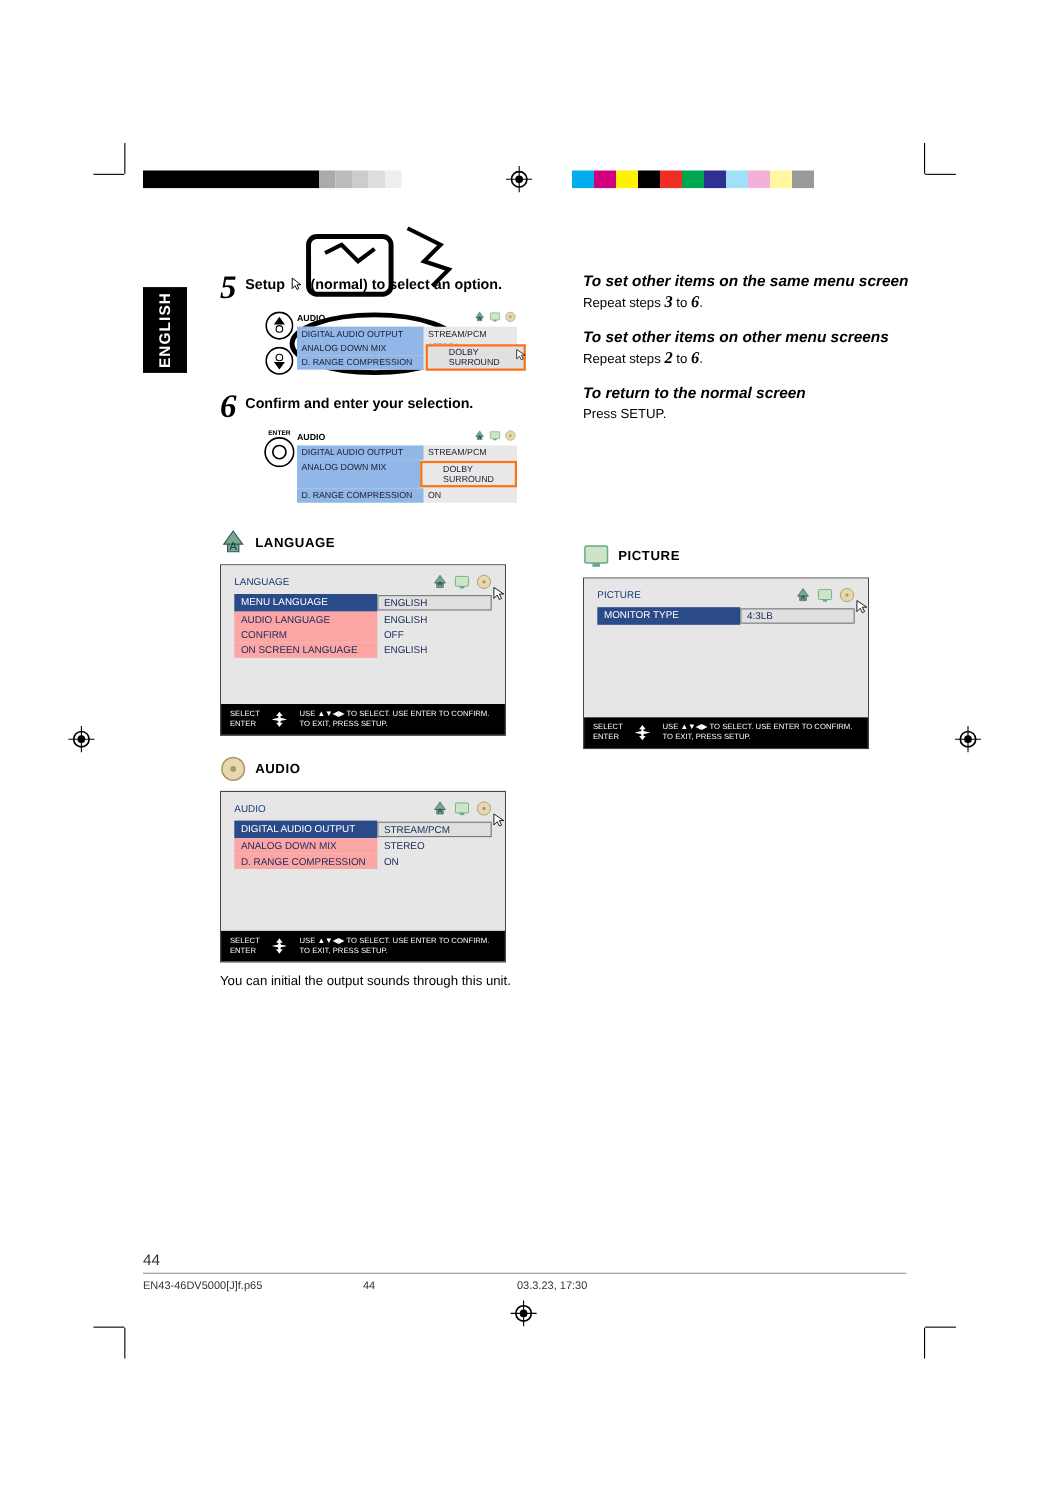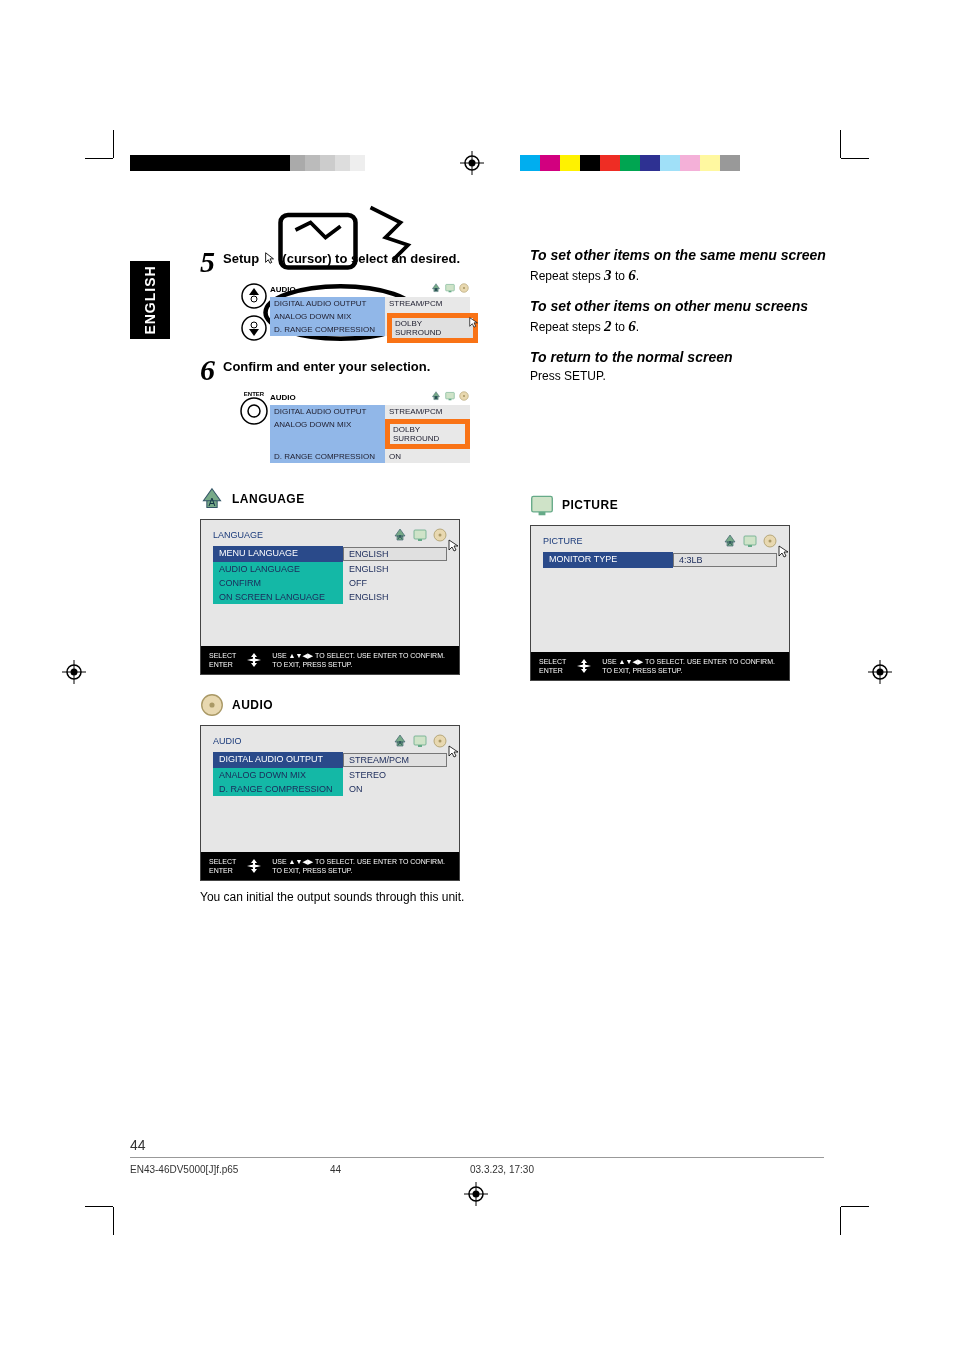--- a/index.html
+++ b/index.html
@@ -54,21 +54,21 @@
   .remote-n-menu { display:flex; align-items:flex-start; margin-top:4px; margin-left: 38px; }
   .remote-btns { width: 32px; display:flex; flex-direction:column; gap:6px; align-items:center; }
   .remote-btns svg { width:26px; height:26px; }
 
   .menu-mini { width: 200px; font-size: 8px; }
   .menu-mini .mini-title { font-weight: bold; font-size: 8px; margin-bottom:2px; display:flex; justify-content:space-between; align-items:center;}
   .menu-mini .mini-tabs svg { height:10px; }
   .menu-mini .mini-row { display:flex; }
   .menu-mini .mini-key { background:#91b7e8; color:#223; width:115px; padding:2px 4px; }
   .menu-mini .mini-val { flex:1; padding:2px 4px; color:#223; }
-  .menu-mini .mini-val.boxed { border:5px solid #f97316; padding:1px 3px; margin:1px 0;}
+  .menu-mini .mini-val.boxed { border:2px solid #f97316; padding:1px 19px; margin:1px 0;}
   .menu-mini .mini-rows { background:#e8e8e8; }
 
   .enter-btn { display:flex; flex-direction:column; align-items:center; width:32px;}
   .enter-btn .lbl { font-size:6px; font-weight:bold;}
   .enter-btn svg { width:28px; height:28px;}
 
   
   .section { margin-top: 24px; }
   .section-head { display:flex; align-items:center; gap:8px; margin-bottom: 8px; }
   .section-head svg { width:24px; height:24px; }
@@ -76,21 +76,21 @@
 
   
   .osd { border:1px solid #444; background:#fff; width: 260px; font-size: 9px; margin-top:6px; }
   .osd .osd-body { background:#e6e6e6; padding: 8px 12px 14px 12px; position:relative;}
   .osd .osd-title-row { display:flex; justify-content:space-between; align-items:center; margin-bottom:4px;}
   .osd .osd-title { color:#1a3a7a; font-weight:normal; font-size:9px;}
   .osd .osd-tabs { display:flex; gap:6px; align-items:center;}
   .osd .osd-tabs svg { width:14px; height:14px;}
   .osd .osd-row { display:flex; }
   .osd .osd-key { background:#2a4a8a; color:#fff; width:130px; padding:2px 6px; }
-  .osd .osd-key.light { background:#14b8a6; color:#1a2a5a;}
+  .osd .osd-key.light { background:#fca5a5; color:#1a2a5a;}
   .osd .osd-val { flex:1; padding:2px 6px; color:#1a2a5a; position:relative;}
   .osd .osd-val.boxed { border:1px solid #777; margin:1px 0; padding:1px 5px; background:#e0e0e0;}
   .osd .cursor-ptr { position:absolute; right:-2px; top:18px; }
   .osd .osd-footer { background:#000; color:#fff; display:flex; align-items:center; padding:4px 8px; font-size:7px; gap:8px;}
   .osd .osd-footer .ftxt { line-height:9px; }
   .osd .osd-footer .flabels { display:flex; flex-direction:column; font-size:7px; line-height:9px;}
   .osd .osd-footer svg { width:20px; height:20px;}
 
   .desc { font-size:12px; margin-top:8px; line-height:1.35; }
 
@@ -219,21 +219,21 @@
 
   <div class="col-left">
 
     <div class="step-row">
       <div class="step-num">5</div>
       <div class="step-text">
         <span>Setup </span>
         <span class="cursor-icon"><svg viewBox="0 0 16 16" width="14" height="14">
               <use href="#cursor-arrow"></use>
             </svg></span>
-        <span> (cursor)  to select an desired.</span>
+        <span> (normal)  to select an option.</span>
       </div>
     </div>
     <div class="remote-n-menu">
       <div class="remote-btns">
         <svg>
             <use href="#dpad-up"></use>
           </svg>
         <svg>
             <use href="#dpad-down"></use>
           </svg>

